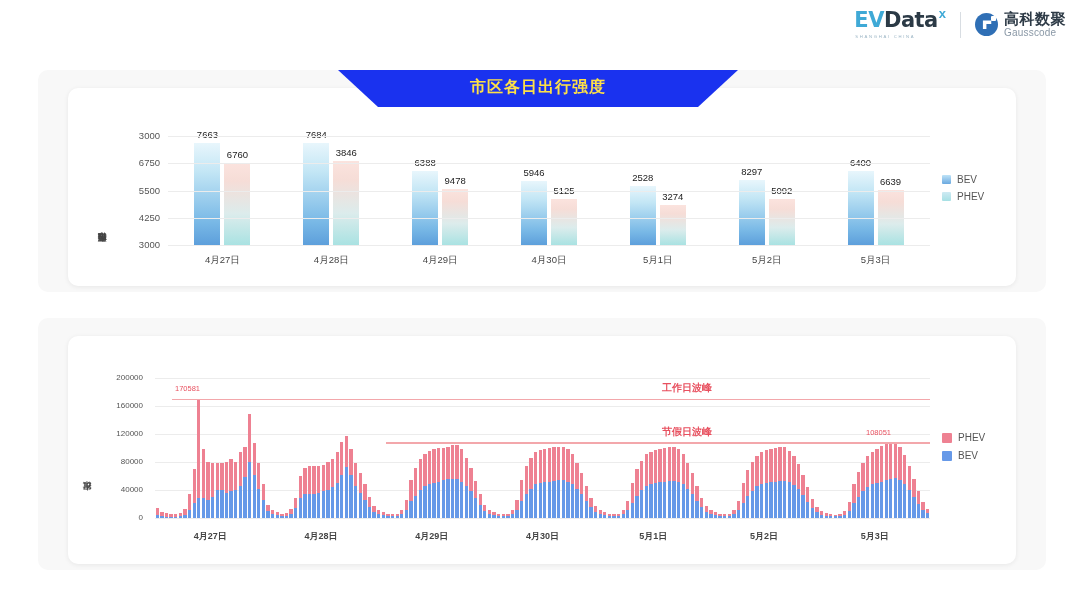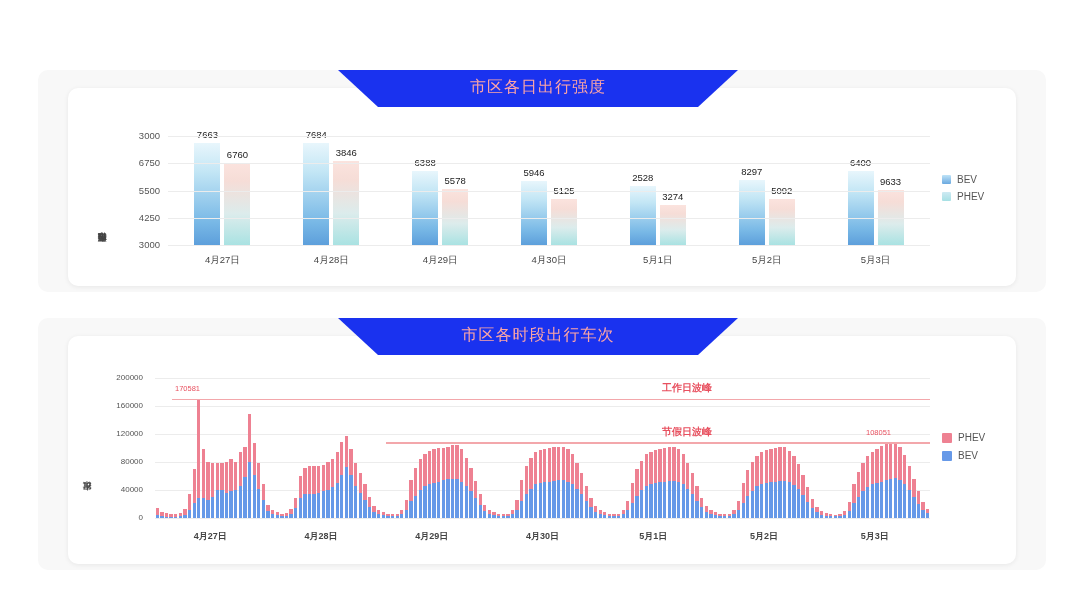--- a/index.html
+++ b/index.html
@@ -68,21 +68,21 @@
   
   .ribbon {
     position: absolute;
     width: 400px; height: 37px;
     background: #1a32ef;
     clip-path: polygon(0 0, 100% 0, 90% 100%, 10% 100%);
     display: flex; align-items: center; justify-content: center;
     z-index: 5;
   }
   .ribbon-text {
-    color: #fca5a5; font-size: 16px; font-weight: 400;
+    color: #fde047; font-size: 16px; font-weight: 700;
     letter-spacing: 1px; margin-bottom: 2px;
   }
 
   
   .c1-wrap { position: absolute; left: 0; top: 0; width: 100%; height: 100%; }
   .axis-label-y {
     position: absolute;
     font-size: 9px; color: #444;
     writing-mode: vertical-rl; transform: rotate(180deg);
     letter-spacing: 0px; white-space: nowrap;
@@ -128,20 +128,37 @@
   .legend2 .sw { width: 10px; height: 10px; border-radius: 1px; flex: none; }
   .legend2 .sw.phev { background: #ee8192; }
   .legend2 .sw.bev  { background: #6699e8; }
   .legend2 .lb { font-size: 10px; color: #555; }
 </style>
 </head>
 <body>
 
 <div id="page">
 
+  <div class="header">
+    <div class="logo-evdata">
+      <div class="lg-row">
+        <span class="lg-word"><span class="lt">EV</span><span>Data</span></span>
+        <span class="lg-x">x</span>
+      </div>
+      <div class="lg-sub">SHANGHAI CHINA</div>
+    </div>
+    <div class="logo-divider"></div>
+    <div class="logo-gauss">
+      <div class="gauss-mark"></div>
+      <div class="gauss-text">
+        <span class="gauss-cn">高科数聚</span>
+        <span class="gauss-en">Gausscode</span>
+      </div>
+    </div>
+  </div>
 
   <div class="panel" style="left:38px; top:70px; width:1008px; height:222px;"></div>
   <div class="card" style="left:68px; top:88px; width:948px; height:198px;"></div>
 
   <div class="ribbon" style="left:338px; top:70px;">
     <span class="ribbon-text">市区各日出行强度</span>
   </div>
 
   <div id="chart1" class="c1-wrap">
       <div class="bar bev" style="left: 194.429px; top: 143.347px; width: 26px; height: 101.653px;"></div>
@@ -150,41 +167,41 @@
       <div class="barval" style="left: 216.429px; top: 149.032px; width: 42px;">6760</div>
       <div class="xtick" style="left: 182.429px; top: 254px; width: 80px;">4月27日</div>
       <div class="bar bev" style="left: 303.286px; top: 142.889px; width: 26px; height: 102.111px;"></div>
       <div class="barval" style="left: 295.286px; top: 128.889px; width: 42px;">7684</div>
       <div class="bar phev" style="left: 333.286px; top: 160.721px; width: 26px; height: 84.2788px;"></div>
       <div class="barval" style="left: 325.286px; top: 146.721px; width: 42px;">3846</div>
       <div class="xtick" style="left: 291.286px; top: 254px; width: 80px;">4月28日</div>
       <div class="bar bev" style="left: 412.143px; top: 171.142px; width: 26px; height: 73.8584px;"></div>
       <div class="barval" style="left: 404.143px; top: 157.142px; width: 42px;">6388</div>
       <div class="bar phev" style="left: 442.143px; top: 188.8px; width: 26px; height: 56.2004px;"></div>
-      <div class="barval" style="left: 434.143px; top: 174.8px; width: 42px;">5578</div>
+      <div class="barval" style="left: 434.143px; top: 174.8px; width: 42px;">9478</div>
       <div class="xtick" style="left: 400.143px; top: 254px; width: 80px;">4月29日</div>
       <div class="bar bev" style="left: 521px; top: 180.777px; width: 26px; height: 64.2228px;"></div>
       <div class="barval" style="left: 513px; top: 166.777px; width: 42px;">5946</div>
       <div class="bar phev" style="left: 551px; top: 198.675px; width: 26px; height: 46.325px;"></div>
       <div class="barval" style="left: 543px; top: 184.675px; width: 42px;">5125</div>
       <div class="xtick" style="left: 509px; top: 254px; width: 80px;">4月30日</div>
       <div class="bar bev" style="left: 629.857px; top: 186.38px; width: 26px; height: 58.6202px;"></div>
       <div class="barval" style="left: 621.857px; top: 172.38px; width: 42px;">2528</div>
       <div class="bar phev" style="left: 659.857px; top: 205.215px; width: 26px; height: 39.785px;"></div>
       <div class="barval" style="left: 651.857px; top: 191.215px; width: 42px;">3274</div>
       <div class="xtick" style="left: 617.857px; top: 254px; width: 80px;">5月1日</div>
       <div class="bar bev" style="left: 738.714px; top: 180.189px; width: 26px; height: 64.8114px;"></div>
       <div class="barval" style="left: 730.714px; top: 166.189px; width: 42px;">8297</div>
       <div class="bar phev" style="left: 768.714px; top: 199.394px; width: 26px; height: 45.6056px;"></div>
       <div class="barval" style="left: 760.714px; top: 185.394px; width: 42px;">5092</div>
       <div class="xtick" style="left: 726.714px; top: 254px; width: 80px;">5月2日</div>
       <div class="bar bev" style="left: 847.571px; top: 170.88px; width: 26px; height: 74.12px;"></div>
       <div class="barval" style="left: 839.571px; top: 156.88px; width: 42px;">6400</div>
       <div class="bar phev" style="left: 877.571px; top: 190.326px; width: 26px; height: 54.6744px;"></div>
-      <div class="barval" style="left: 869.571px; top: 176.326px; width: 42px;">9633</div>
+      <div class="barval" style="left: 869.571px; top: 176.326px; width: 42px;">6639</div>
       <div class="xtick" style="left: 835.571px; top: 254px; width: 80px;">5月3日</div>
       <div class="axis-label-y" style="left: 96px; top: 132px; height: 117px; display: flex; align-items: center;">每万辆出行车辆数</div>
       <div class="gridline" style="left: 168px; top: 245px; width: 762px;"></div>
       <div class="ytick" style="left: 120px; top: 239px;">3000</div>
       <div class="gridline" style="left: 168px; top: 217.75px; width: 762px;"></div>
       <div class="ytick" style="left: 120px; top: 211.75px;">4250</div>
       <div class="gridline" style="left: 168px; top: 190.5px; width: 762px;"></div>
       <div class="ytick" style="left: 120px; top: 184.5px;">5500</div>
       <div class="gridline" style="left: 168px; top: 163.25px; width: 762px;"></div>
       <div class="ytick" style="left: 120px; top: 157.25px;">6750</div>
@@ -198,23 +215,20 @@
         <div class="li">
           <span class="sw phev"></span>
           <span class="lb">PHEV</span>
         </div>
       </div>
     </div>
 
   <div class="panel" style="left:38px; top:318px; width:1008px; height:252px;"></div>
   <div class="card" style="left:68px; top:336px; width:948px; height:228px;"></div>
 
-  <div class="ribbon" style="left:338px; top:318px;">
-    <span class="ribbon-text">市区各时段出行车次</span>
-  </div>
 
   <div id="chart2" class="c1-wrap">
       <div class="gridline" style="left: 155px; top: 518px; width: 775px;"></div>
       <div class="ytick" style="left: 103px; top: 513px; font-size: 8px;">0</div>
       <div class="gridline" style="left: 155px; top: 490px; width: 775px;"></div>
       <div class="ytick" style="left: 103px; top: 485px; font-size: 8px;">40000</div>
       <div class="gridline" style="left: 155px; top: 462px; width: 775px;"></div>
       <div class="ytick" style="left: 103px; top: 457px; font-size: 8px;">80000</div>
       <div class="gridline" style="left: 155px; top: 434px; width: 775px;"></div>
       <div class="ytick" style="left: 103px; top: 429px; font-size: 8px;">120000</div>

